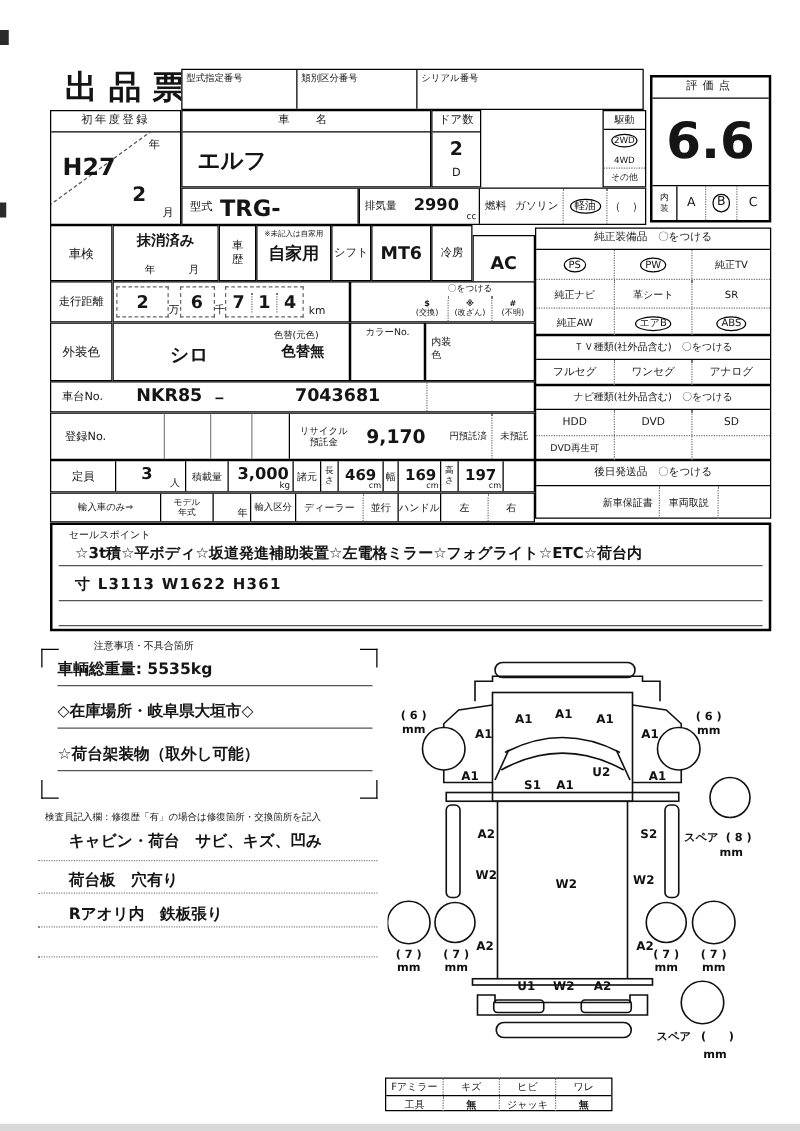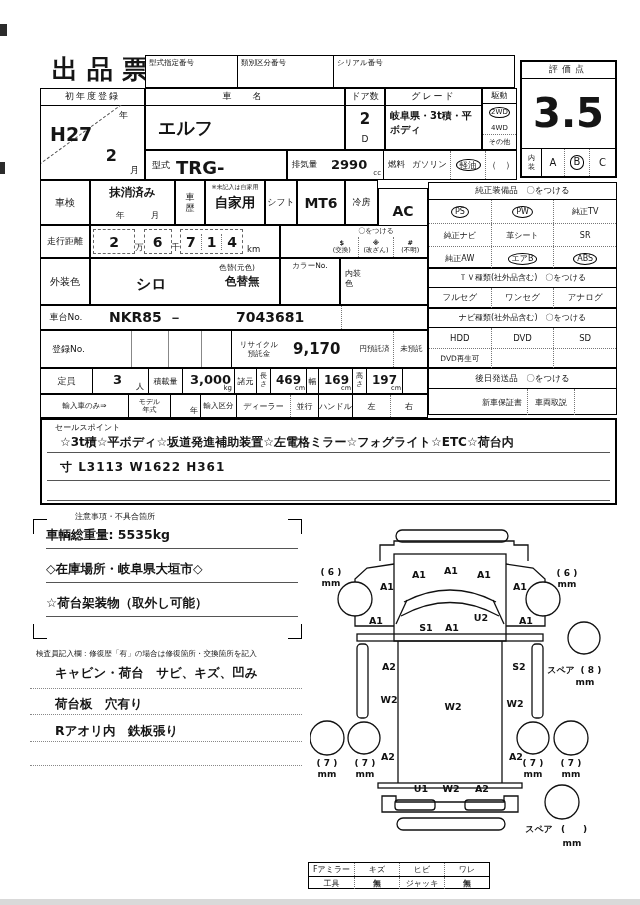--- a/index.html
+++ b/index.html
@@ -33,21 +33,21 @@
   <div class="a bold" style="left:52px;top:52px;font-size:26px;letter-spacing:9px;">出品票</div>
 
   <div class="b" style="left:145px;top:55px;width:370px;height:33px;display:flex;">
     <div class="cell sr" style="width:92px;font-size:7.5px;padding:2px 3px;">型式指定番号</div>
     <div class="cell sr" style="width:96px;font-size:7.5px;padding:2px 3px;">類別区分番号</div>
     <div class="cell" style="flex:1;font-size:7.5px;padding:2px 3px;">シリアル番号</div>
   </div>
 
   <div class="b" style="left:520px;top:60px;width:97px;height:118px;border-width:2px;">
     <div class="hd" style="letter-spacing:4px;">評価点</div>
-    <div class="ctr bold" style="height:68px;font-size:40px;">3.5</div>
+    <div class="ctr bold" style="height:68px;font-size:40px;">6.6</div>
     <div class="a" style="left:0;right:0;bottom:0;height:28px;border-top:1.5px solid #000;display:flex;">
       <div class="cell sr ctr" style="width:20px;font-size:7px;word-break:break-all;line-height:1.15;padding:0 3px;">内装</div>
       <div class="cell dr ctr" style="width:23px;font-size:10px;">A</div>
       <div class="cell dr ctr" style="width:25px;font-size:10px;">
           <span class="circ">B</span>
         </div>
       <div class="cell ctr" style="flex:1;font-size:10px;">C</div>
     </div>
   </div>
 
@@ -66,24 +66,20 @@
     <div class="hd" style="letter-spacing:6px;">車　名</div>
     <div class="bold" style="font-size:18px;padding:10px 0 0 12px;">エルフ</div>
   </div>
 
   <div class="b" style="left:345px;top:88px;width:40px;height:62px;">
     <div class="hd" style="letter-spacing:0;">ドア数</div>
     <div class="ctr bold" style="height:26px;font-size:15px;">2</div>
     <div class="ctr" style="height:14px;font-size:9px;">D</div>
   </div>
 
-  <div class="b" style="left:385px;top:88px;width:97px;height:62px;">
-    <div class="hd">グレード</div>
-    <div class="bold" style="font-size:10px;line-height:1.4;padding:3px 2px 0 4px;">岐阜県・3t積・平ボディ</div>
-  </div>
 
   <div class="b" style="left:482px;top:88px;width:35px;height:62px;">
     <div class="hd" style="letter-spacing:0;font-size:8px;height:14px;line-height:13px;">駆動</div>
     <div class="ctr" style="height:17px;font-size:7px;">
         <span class="circ" style="border-width:1.5px;padding:0 1px;">2WD</span>
       </div>
     <div class="ctr" style="height:13px;font-size:7px;border-bottom:1px dotted #777;">4WD</div>
     <div class="ctr" style="height:14px;font-size:7px;">その他</div>
   </div>
 

